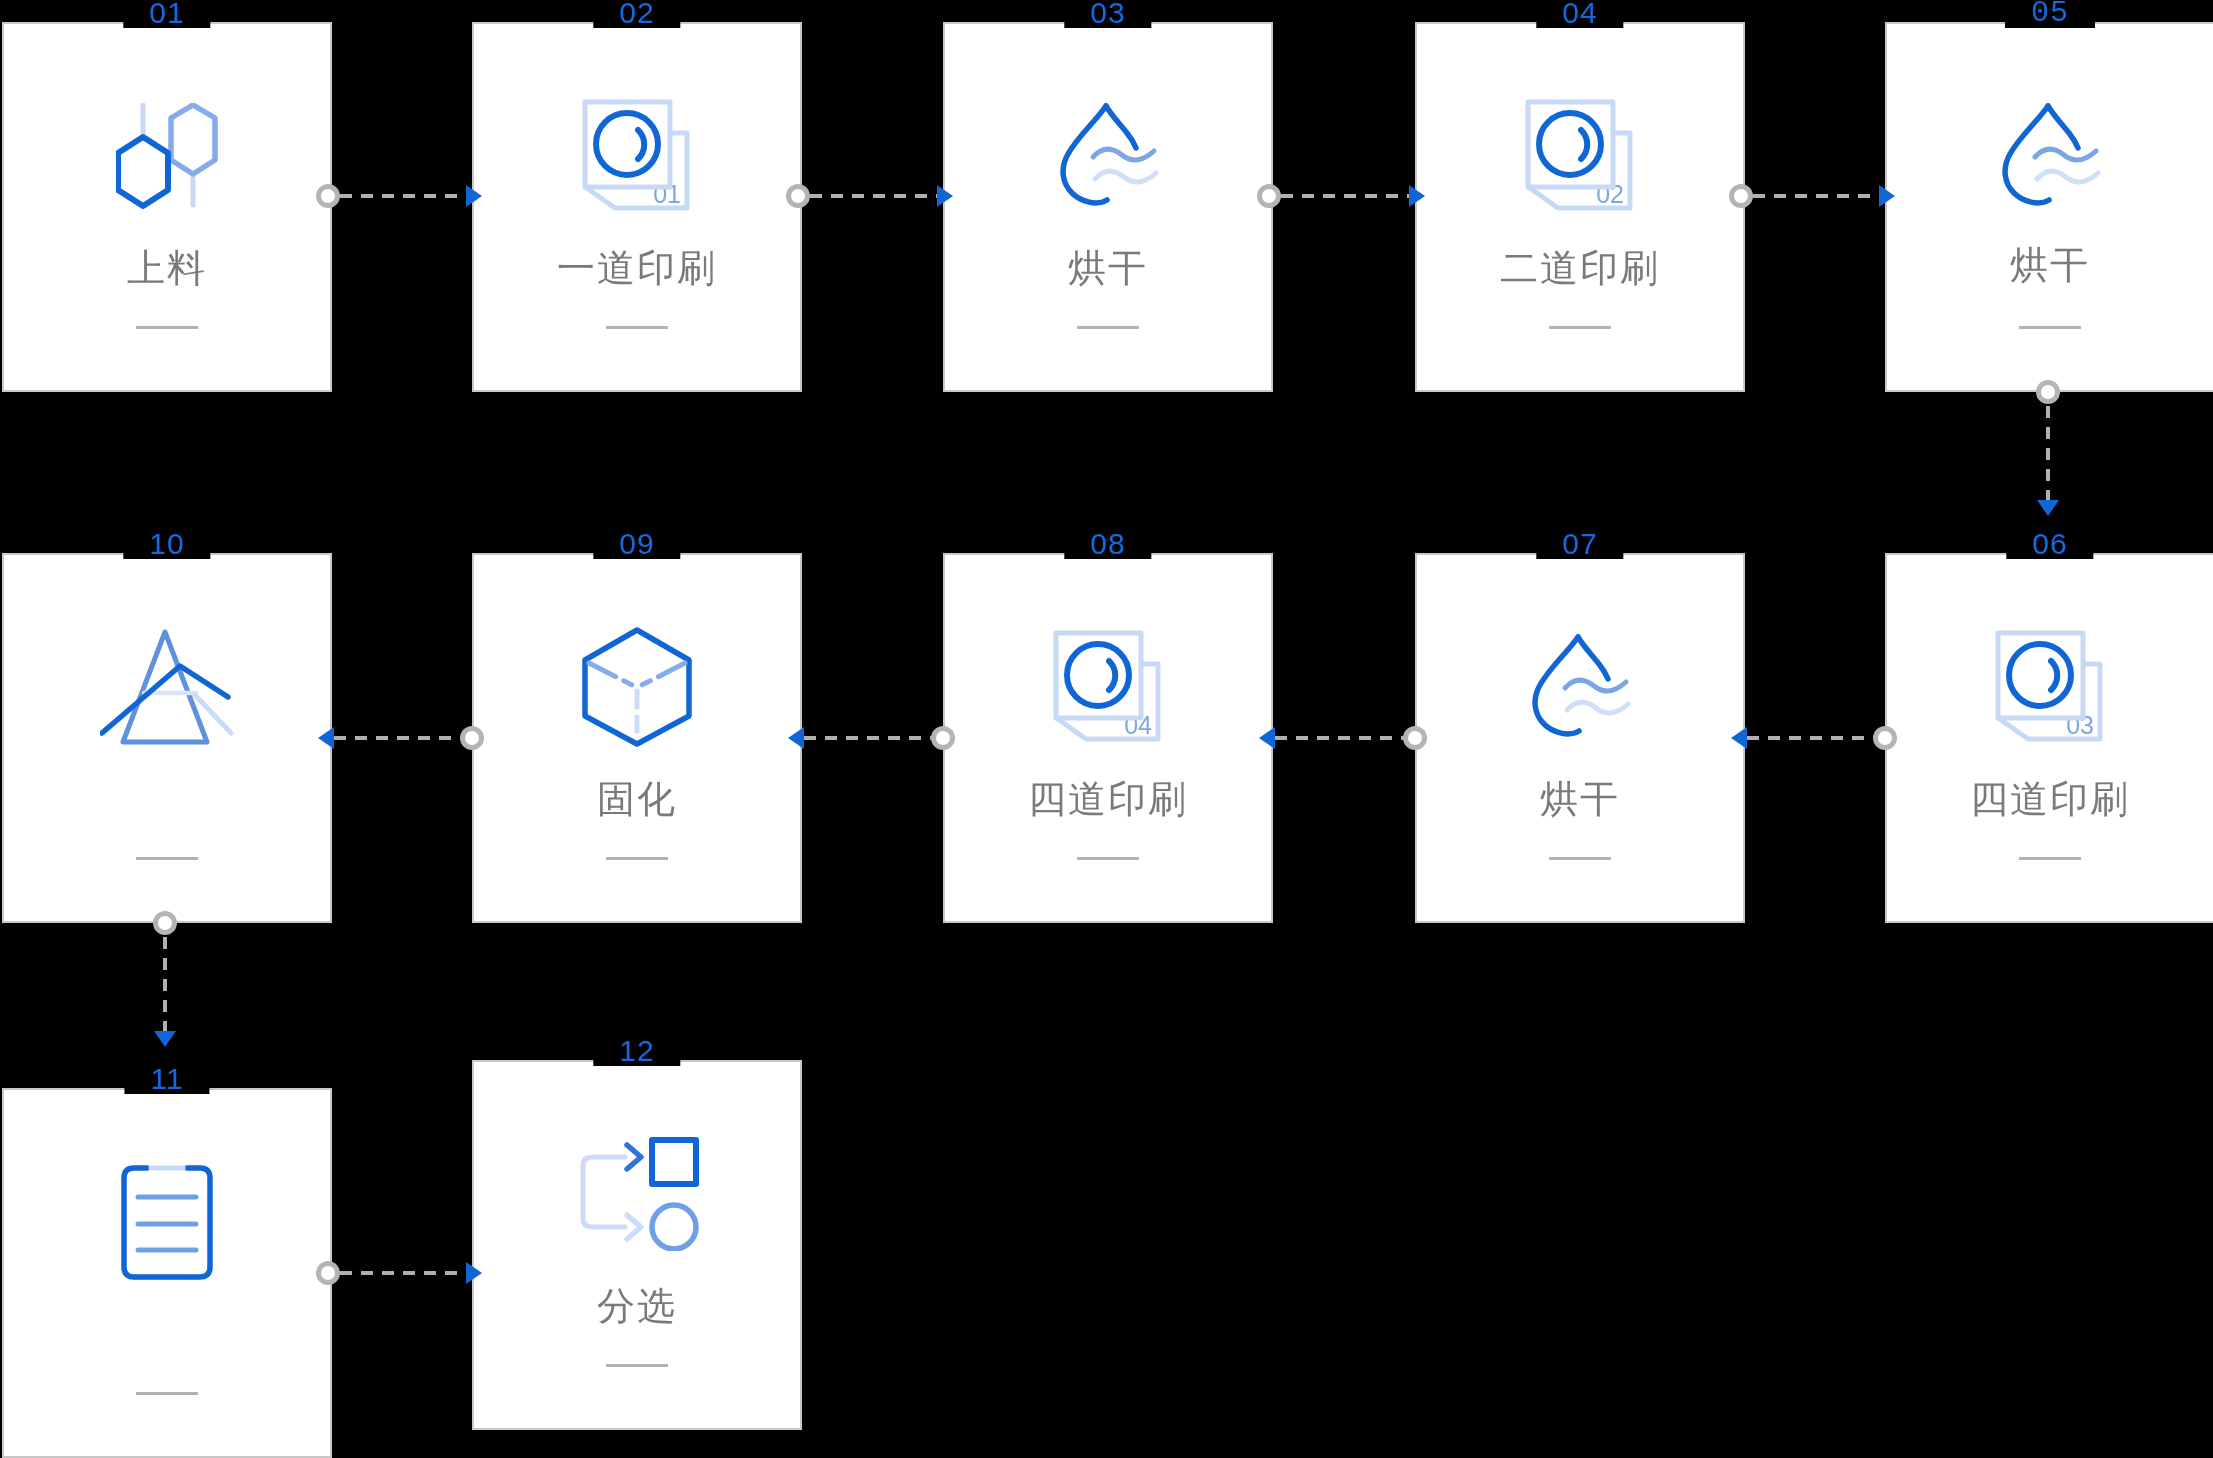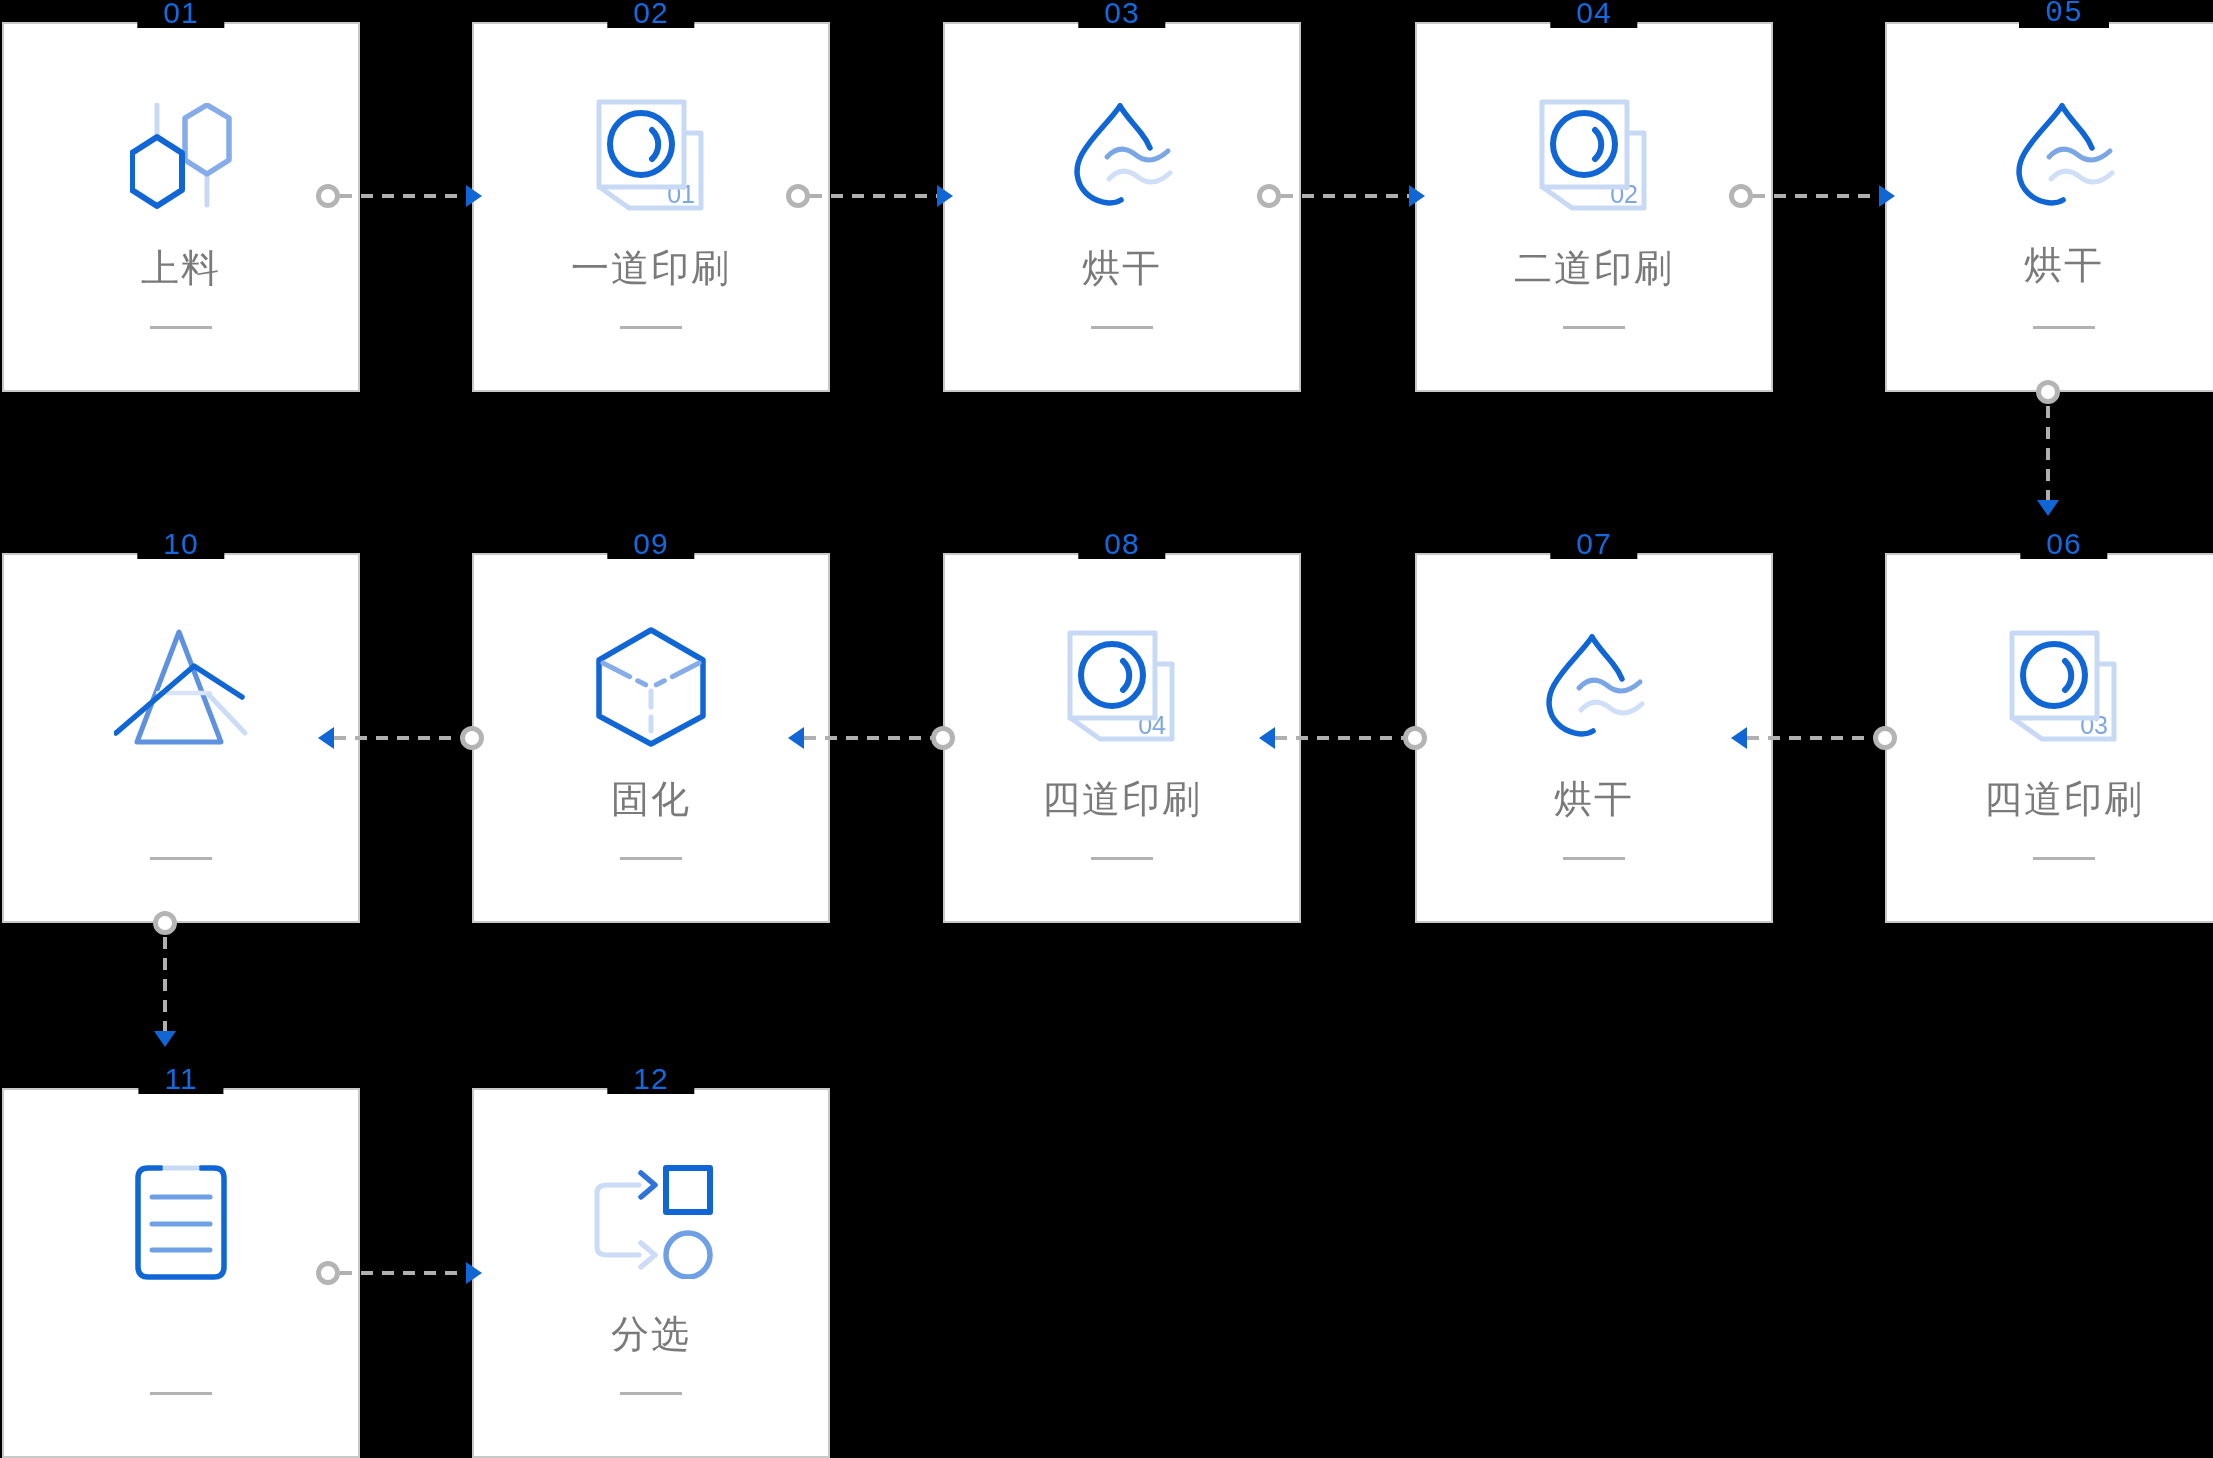--- a/index.html
+++ b/index.html
@@ -14,21 +14,21 @@
     --light:#c7d9f4;
     --xlight:#d9e4f8;
     --title-gray:#7a7a7a;
     --line-gray:#b0b0b0;
   }
   html,body{margin:0;padding:0;background:var(--page-bg);}
   body{width:2213px;height:1458px;overflow:hidden;font-family:"Liberation Sans",sans-serif;}
   #canvas{position:relative;width:2213px;height:1458px;background:var(--page-bg);}
 
   .card{
-    position:absolute;width:358px;height:370px;box-sizing:border-box;
+    position:absolute;width:330px;height:370px;box-sizing:border-box;
     background:var(--card-bg);border:2px solid var(--card-border);
   }
   .num{
     position:absolute;top:-26px;left:50%;transform:translateX(-50%);
     background:var(--page-bg);color:var(--num-blue);
     font-size:30px;line-height:30px;padding:0 26px;letter-spacing:1px;
     white-space:nowrap;
   }
   .icon-wrap{
     position:absolute;top:62px;left:0;width:100%;height:140px;
@@ -206,21 +206,21 @@
         <svg viewBox="0 0 92 115" width="92" height="115">
     <path d="M26,3 H13 Q3,3 3,13 V102 Q3,112 13,112 H79 Q89,112 89,102 V13 Q89,3 79,3 H66" fill="none" stroke="#1166d6" stroke-width="5.5" stroke-linecap="round"></path>
     <line x1="30" y1="3" x2="62" y2="3" stroke="#c7d9f4" stroke-width="5" stroke-linecap="round"></line>
     <line x1="17" y1="32" x2="75" y2="32" stroke="#6f9fe5" stroke-width="5" stroke-linecap="round"></line>
     <line x1="17" y1="59" x2="75" y2="59" stroke="#6f9fe5" stroke-width="5" stroke-linecap="round"></line>
     <line x1="17" y1="85" x2="75" y2="85" stroke="#6f9fe5" stroke-width="5" stroke-linecap="round"></line>
   </svg>
       </div>
     <div class="underline"></div>
   </div>
-    <div class="card" style="left: 472px; top: 1088px;">
+    <div class="card" style="left: 472px; top: 1060px;">
     <div class="num">12</div>
     <div class="icon-wrap">
         <svg viewBox="0 0 124 114" width="124" height="114">
     <path d="M50,20 H18 Q8,20 8,28 V82 Q8,90 18,90 H50" fill="none" stroke="#ccdcf6" stroke-width="5" stroke-linecap="round"></path>
     <polyline points="52,8 66,20 52,32" fill="none" stroke="#2f74db" stroke-width="5.5" stroke-linecap="round" stroke-linejoin="round"></polyline>
     <polyline points="52,78 66,90 52,102" fill="none" stroke="#ccdcf6" stroke-width="5.5" stroke-linecap="round" stroke-linejoin="round"></polyline>
     <rect x="77" y="3" width="44" height="44" fill="none" stroke="#1166d6" stroke-width="6" stroke-linejoin="round"></rect>
     <circle cx="99" cy="90" r="22" fill="none" stroke="#6f9fe5" stroke-width="5.5"></circle>
   </svg>
       </div>

